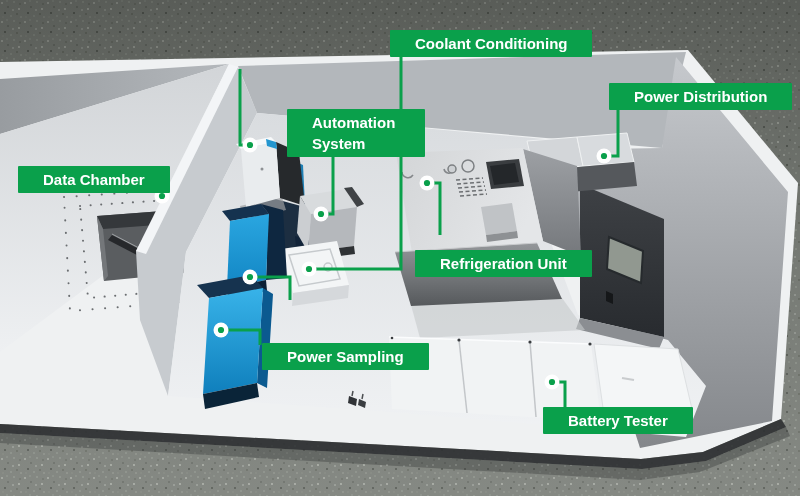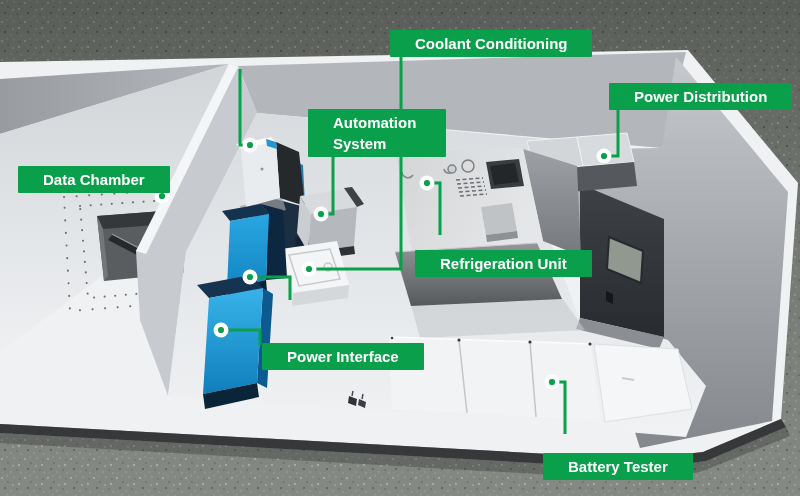--- a/index.html
+++ b/index.html
@@ -3,30 +3,30 @@
 <meta charset="utf-8">
 <style>
   html,body{margin:0;padding:0;}
   body{width:800px;height:496px;overflow:hidden;background:#7c807a;
        font-family:"Liberation Sans","DejaVu Sans",sans-serif;}
   .stage{position:relative;width:800px;height:496px;}
   .stage > svg{position:absolute;left:0;top:0;}
   .callout{position:absolute;background:#0AA04B;color:#fff;font-size:15px;
            font-weight:bold;line-height:1.4;padding:3px 25px;border-radius:1px;
            white-space:nowrap;z-index:5;}
-  .callout.wrap{white-space:normal;max-width:88px;margin-left:21px;}
+  .callout.wrap{white-space:normal;max-width:88px;}
   .c-test{left:18px;top:166px;}
   .c-gas{left:237px;top:46px;}
   .c-coolant{left:390px;top:30px;}
   .c-auto{left:287px;top:109px;}
   .c-pdist{left:595px;top:83px;margin-left:14px;}
   .c-refr{left:415px;top:233px;margin-top:17px;}
   .c-dacq{left:277px;top:298px;}
   .c-pint{left:262px;top:343px;}
-  .c-batt{left:543px;top:453px;text-align:center;}
+  .c-batt{left:543px;top:407px;text-align:center;}
 </style>
 </head>
 <body>
 
 <div class="stage">
 <svg width="800" height="496" viewBox="0 0 800 496">
   <defs>
     <pattern id="speck" width="23" height="19" patternUnits="userSpaceOnUse">
       <rect width="23" height="19" fill="#7c807a"></rect>
       <circle cx="2" cy="3" r="1" fill="#a9aea6"></circle>
@@ -275,15 +275,15 @@
           <circle r="3.1" fill="#0AA04B"></circle>
         </g>
   </g>
 </svg>
 
   <div class="callout c-test">Data Chamber</div>
   <div class="callout c-coolant">Coolant Conditioning</div>
   <div class="callout wrap c-auto">Automation System</div>
   <div class="callout c-pdist">Power Distribution</div>
   <div class="callout c-refr">Refrigeration Unit</div>
-  <div class="callout c-pint">Power Interface</div>
+  <div class="callout c-pint">Power Sampling</div>
   <div class="callout c-batt">Battery Tester</div>
 </div>
 
 </body></html>

